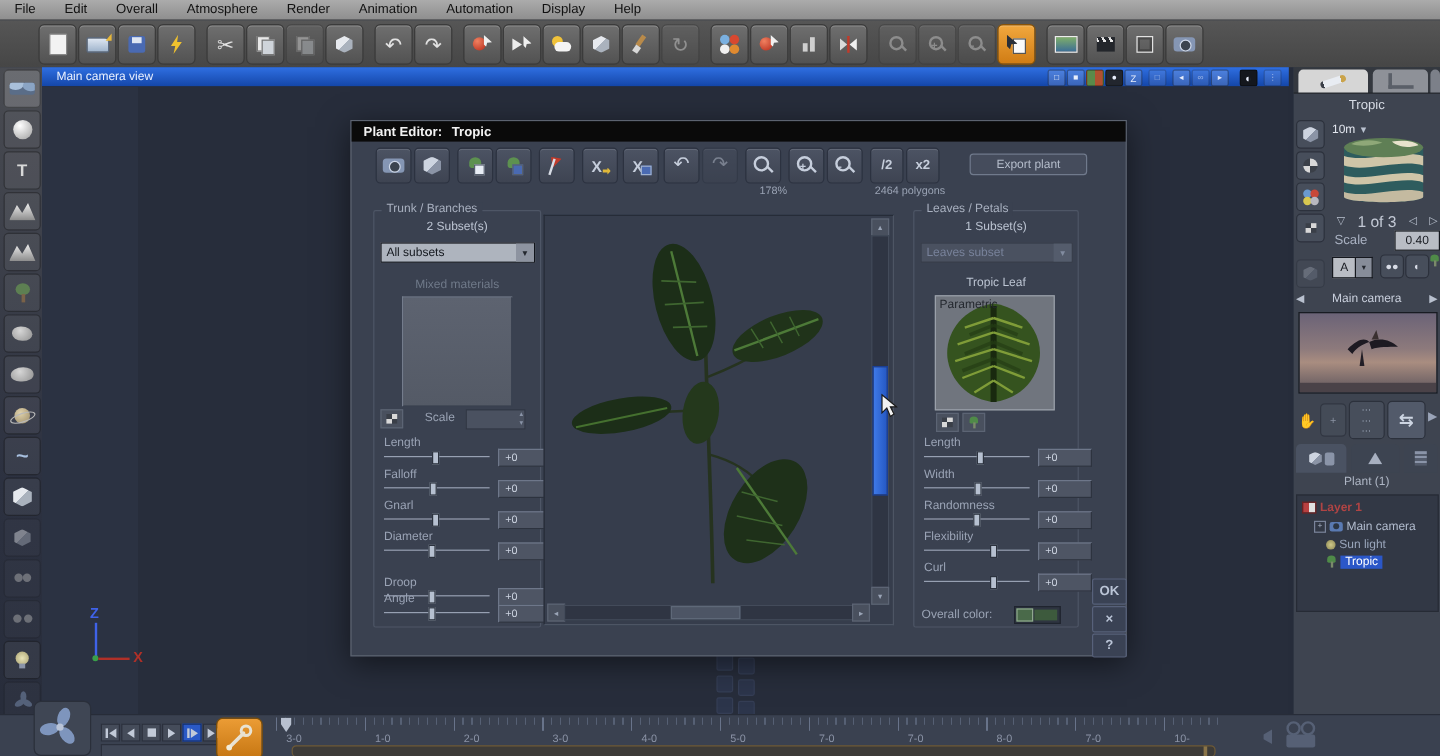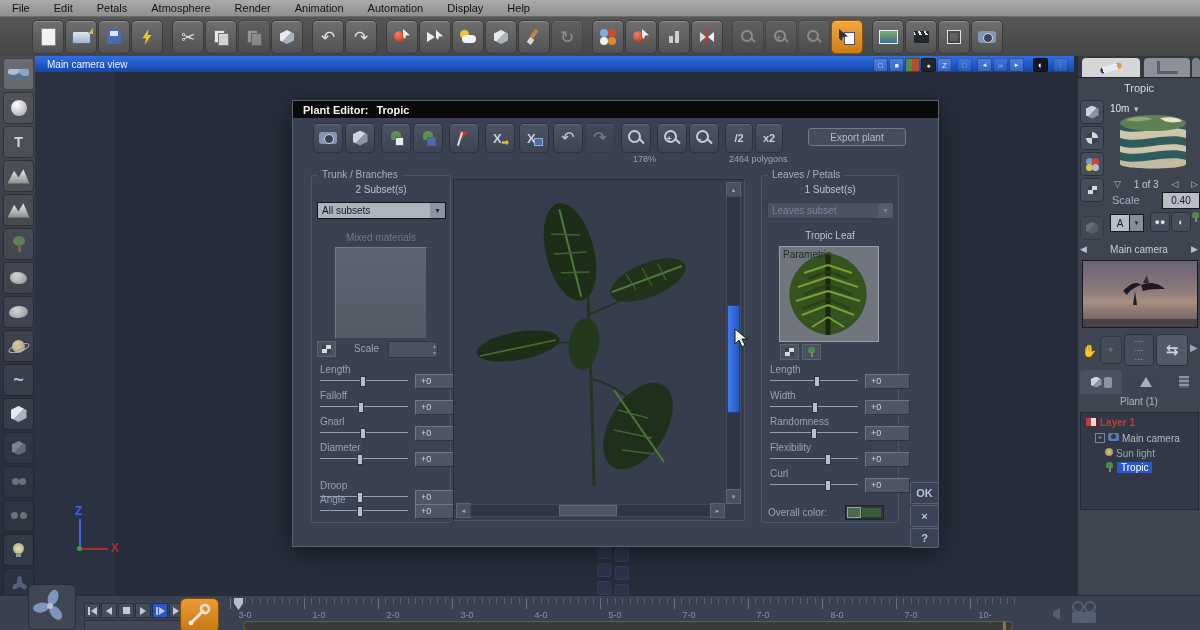--- a/index.html
+++ b/index.html
@@ -165,21 +165,21 @@
   .ruler-ic{width:18px;height:10px;border-left:3px solid #5a5f68;border-bottom:3px solid #5a5f68;}
   .rb-text{position:absolute;width:122px;text-align:center;color:#d6dbe4;font-size:11px;}
   .rsq{position:absolute;width:22px;height:22px;background:#474e5b;border:1px solid #2c313c;border-radius:4px;display:flex;align-items:center;justify-content:center;}
   .ball4{width:13px;height:13px;position:relative;}
   .ball4 i{position:absolute;width:7px;height:7px;border-radius:50%;}
   .lightbox{position:absolute;background:#b9bdc4;border:1px solid #15181e;color:#16191f;font-size:10px;display:flex;align-items:center;justify-content:center;}
   .navarr{color:#b9c1cf;font-size:9px;}
   #cam-preview{position:absolute;left:4px;top:204px;width:114px;height:66px;border:1px solid #181b22;
                background:linear-gradient(#6b6377 0%,#8d7a7c 45%,#a98d80 62%,#5c545c 100%);overflow:hidden;}
   #tree{position:absolute;left:2px;top:356px;width:117px;height:96px;background:#323845;border:1px solid #262b35;}
-  .trow{position:absolute;display:flex;align-items:flex-start;gap:3px;font-size:10px;height:12px;}
+  .trow{position:absolute;display:flex;align-items:center;gap:3px;font-size:10px;height:12px;}
   .cam-ic{width:11px;height:8px;background:#5a7ab2;border-radius:2px;position:relative;}
   .cam-ic:before{content:"";position:absolute;left:3px;top:1px;width:5px;height:5px;border-radius:50%;background:#2c3644;}
   .sun-ic{width:8px;height:8px;border-radius:50%;background:radial-gradient(#cfc98a,#8a8450);}
   .sprout{width:9px;height:10px;position:relative;}
   .sprout:before{content:"";position:absolute;left:1px;top:0;width:7px;height:6px;border-radius:50% 50% 20% 20%;background:#4f8a48;}
   .sprout:after{content:"";position:absolute;left:4px;top:5px;width:2px;height:5px;background:#7a8a6a;}
   #watermark{position:absolute;left:0px;top:536px;width:118px;text-align:right;color:#333f63;font-weight:bold;font-size:12px;line-height:15px;opacity:.95;}
   
   #bottombar{left:0;top:595px;width:1200px;height:35px;background:#3a4150;border-top:1px solid #272c38;}
   .pb{position:absolute;top:7px;width:14px;height:13px;background:#454c5a;border:1px solid #2b303c;display:flex;align-items:center;justify-content:center;}
@@ -200,21 +200,21 @@
   #rangebar{position:absolute;left:13px;top:23px;width:768px;height:8px;background:#3d3b38;border:1px solid #6e5a36;border-radius:4px;}
   #rangebar:after{content:"";position:absolute;right:6px;top:0;width:3px;height:8px;background:#8a7448;}
   .br-ic{position:absolute;top:4px;width:38px;height:26px;opacity:.55;}
 </style>
 </head>
 <body>
 
 <div id="menubar" class="abs">
   <span class="menu-item">File</span>
   <span class="menu-item">Edit</span>
-  <span class="menu-item">Petals</span>
+  <span class="menu-item">Overall</span>
   <span class="menu-item">Atmosphere</span>
   <span class="menu-item">Render</span>
   <span class="menu-item">Animation</span>
   <span class="menu-item">Automation</span>
   <span class="menu-item">Display</span>
   <span class="menu-item">Help</span>
 </div>
 
 <div id="toolbar" class="abs">
   <div class="tb" style="left:32px">
@@ -686,21 +686,21 @@
     <path d="M8,12 C8,6 74,6 74,12 L74,52 C74,58 8,58 8,52 Z" fill="#2e5c5e"></path>
     <path d="M8,18 C26,24 56,12 74,18 L74,26 C56,20 26,32 8,26 Z" fill="#cfc5a8"></path>
     <path d="M8,34 C26,40 56,28 74,34 L74,40 C56,34 26,46 8,40 Z" fill="#cfc5a8"></path>
     <path d="M8,48 C26,54 56,42 74,48 L74,52 C74,58 8,58 8,52 Z" fill="#c4baa0"></path>
     <ellipse cx="41" cy="11" rx="33" ry="8" fill="#5f7f55"></ellipse>
     <path d="M14,8 C22,4 34,4 40,7 C30,10 20,10 14,8 Z" fill="#8fa878"></path>
     <path d="M48,6 C58,4 68,6 70,9 C60,12 52,10 48,6 Z" fill="#e8e2cc"></path>
   </svg>
   <div class="abs" style="left:36px;top:122px;width:84px;height:12px;display:flex;align-items:center;justify-content:space-between">
     <span class="navarr">▽</span>
-    <span style="color:#c2c8d4;font-size:10px">1 of 3</span>
+    <span style="color:#c2c8d4;font-size:13px">1 of 3</span>
     <span class="navarr">◁</span>
     <span class="navarr">▷</span>
   </div>
   <span class="abs" style="left:34px;top:138px;color:#aab2c2;font-size:11px">Scale</span>
   <div class="lightbox" style="left:84px;top:136px;width:36px;height:15px">0.40</div>
   <div class="abs" style="left:32px;top:158px;width:34px;height:16px;display:flex">
     <div class="lightbox" style="position:static;width:20px;height:16px">A</div>
     <div style="width:14px;height:16px;background:#878d99;border:1px solid #15181e;border-left:none;display:flex;align-items:center;justify-content:center;font-size:7px;color:#23272e">▾</div>
   </div>
   <div class="rsq" style="left:72px;top:156px;width:18px;height:18px">

